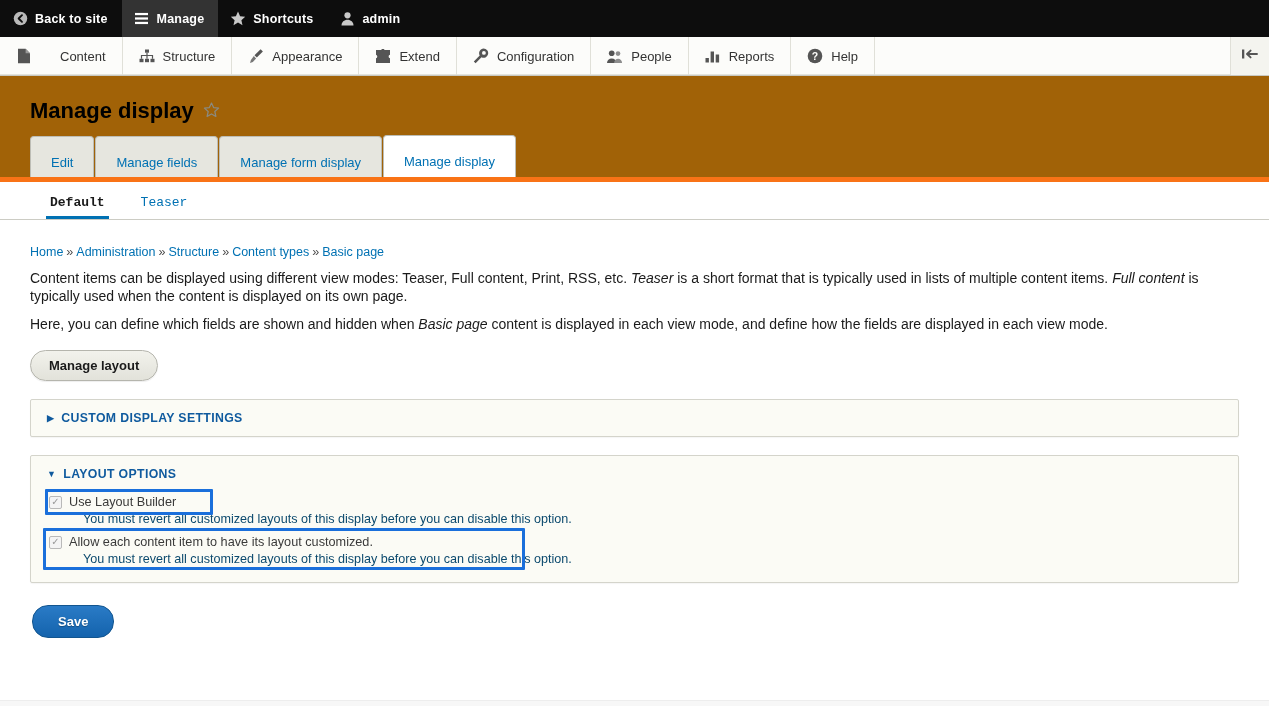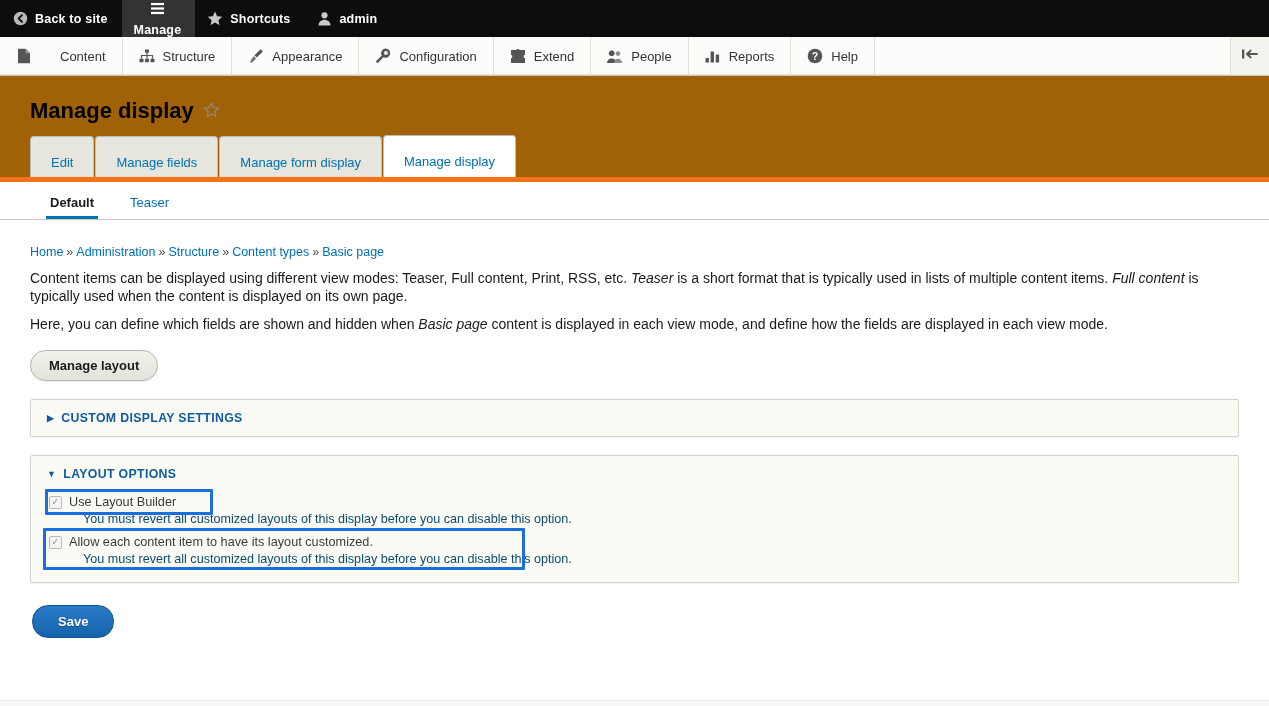--- a/index.html
+++ b/index.html
@@ -24,21 +24,21 @@
     align-items: center;
     gap: 7px;
     padding: 0 14px 0 12px;
     color: #fff;
     font-size: 12.5px;
     font-weight: bold;
     letter-spacing: .2px;
     cursor: pointer;
     white-space: nowrap;
   }
-  .toolbar-tab.active { background: #333333; flex-direction: column; }
+  .toolbar-tab.active { background: #333333; }
   .tb-icon { display: inline-flex; align-items: center; justify-content: center; width: 16px; height: 16px; }
 
   
   .toolbar-tray {
     height: 39px;
     background: #fcfcfa;
     border-bottom: 1px solid #c9c9c2;
     display: flex;
     align-items: stretch;
     position: relative;
@@ -124,20 +124,21 @@
     margin: 0 -30px 0 -30px;
     padding-left: 46px;
     padding-right: 34px;
   }
   .stab {
     font-size: 13px;
     color: #0071b3;
     padding: 0 4px 9px 4px;
     cursor: pointer;
     white-space: nowrap;
+    font-family: Liberation Mono, monospace;
   }
   .stab.active {
     color: #1a1a1a;
     font-weight: bold;
     border-bottom: 3px solid #0071b3;
     padding-bottom: 6px;
   }
 
   .breadcrumb {
     font-size: 12.5px;
@@ -324,34 +325,34 @@
     <span class="tb-icon">
       <svg width="16" height="16" viewBox="0 0 16 16">
           <path d="M12.6 1.2l2.3 2.3-6.1 6.1-2.3-2.3z" fill="#555"></path>
           <path d="M5.8 8.1l2.3 2.3-3.2 3.6-2.9.9.9-2.9z" fill="#777"></path>
         </svg>
     </span>
     <span>Appearance</span>
   </div>
   <div class="tray-item">
     <span class="tb-icon">
+      <svg width="16" height="15" viewBox="0 0 16 15">
+          <path d="M1 1h5.2a1.8 1.8 0 013.4 0H15v4.8a1.8 1.8 0 000 3.5V14H1V9.3a1.9 1.9 0 000-3.6z" fill="#555"></path>
+        </svg>
+    </span>
+    <span>Extend</span>
+  </div>
+  <div class="tray-item">
+    <span class="tb-icon">
       <svg width="16" height="16" viewBox="0 0 16 16">
           <path d="M10.6 0.6a4.6 4.6 0 00-3.9 6.9L0.8 13.4l1.8 1.8 5.9-5.9A4.6 4.6 0 1010.6.6z" fill="#555"></path>
           <circle cx="10.9" cy="4.9" r="1.9" fill="#fcfcfa"></circle>
         </svg>
     </span>
     <span>Configuration</span>
-  </div>
-  <div class="tray-item">
-    <span class="tb-icon">
-      <svg width="16" height="15" viewBox="0 0 16 15">
-          <path d="M1 1h5.2a1.8 1.8 0 013.4 0H15v4.8a1.8 1.8 0 000 3.5V14H1V9.3a1.9 1.9 0 000-3.6z" fill="#555"></path>
-        </svg>
-    </span>
-    <span>Extend</span>
   </div>
   <div class="tray-item">
     <span class="tb-icon">
       <svg width="17" height="15" viewBox="0 0 17 15">
           <circle cx="5" cy="4" r="3" fill="#555"></circle>
           <path d="M0 14.5c0-3 2.2-5 5-5s5 2 5 5z" fill="#555"></path>
           <circle cx="11.7" cy="4.4" r="2.5" fill="#8d8d8d"></circle>
           <path d="M7.6 14.5c0-2.7 1.9-4.5 4.2-4.5s4.2 1.8 4.2 4.5z" fill="#8d8d8d"></path>
         </svg>
     </span>

